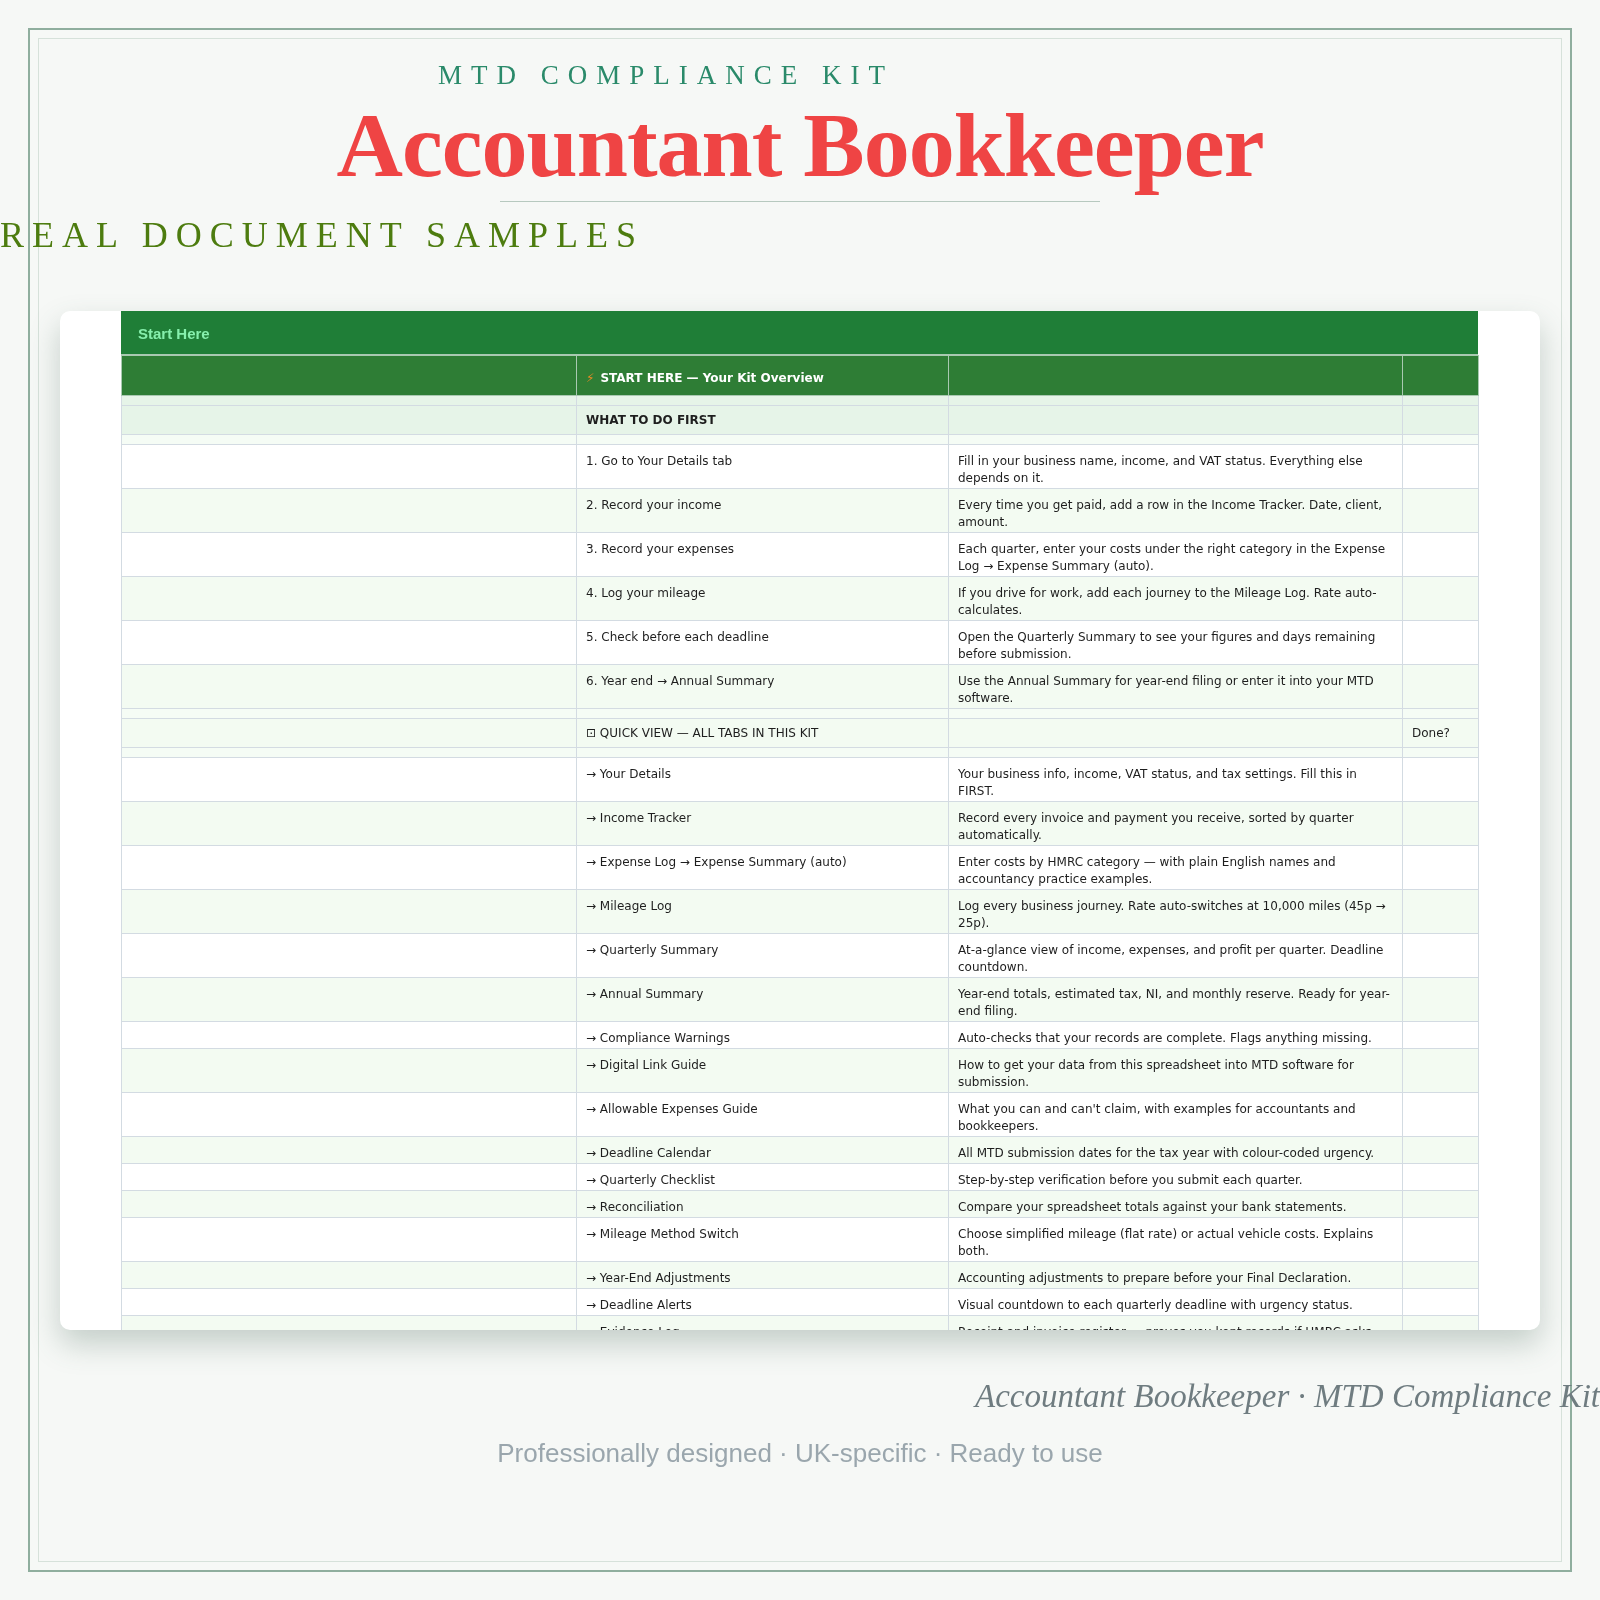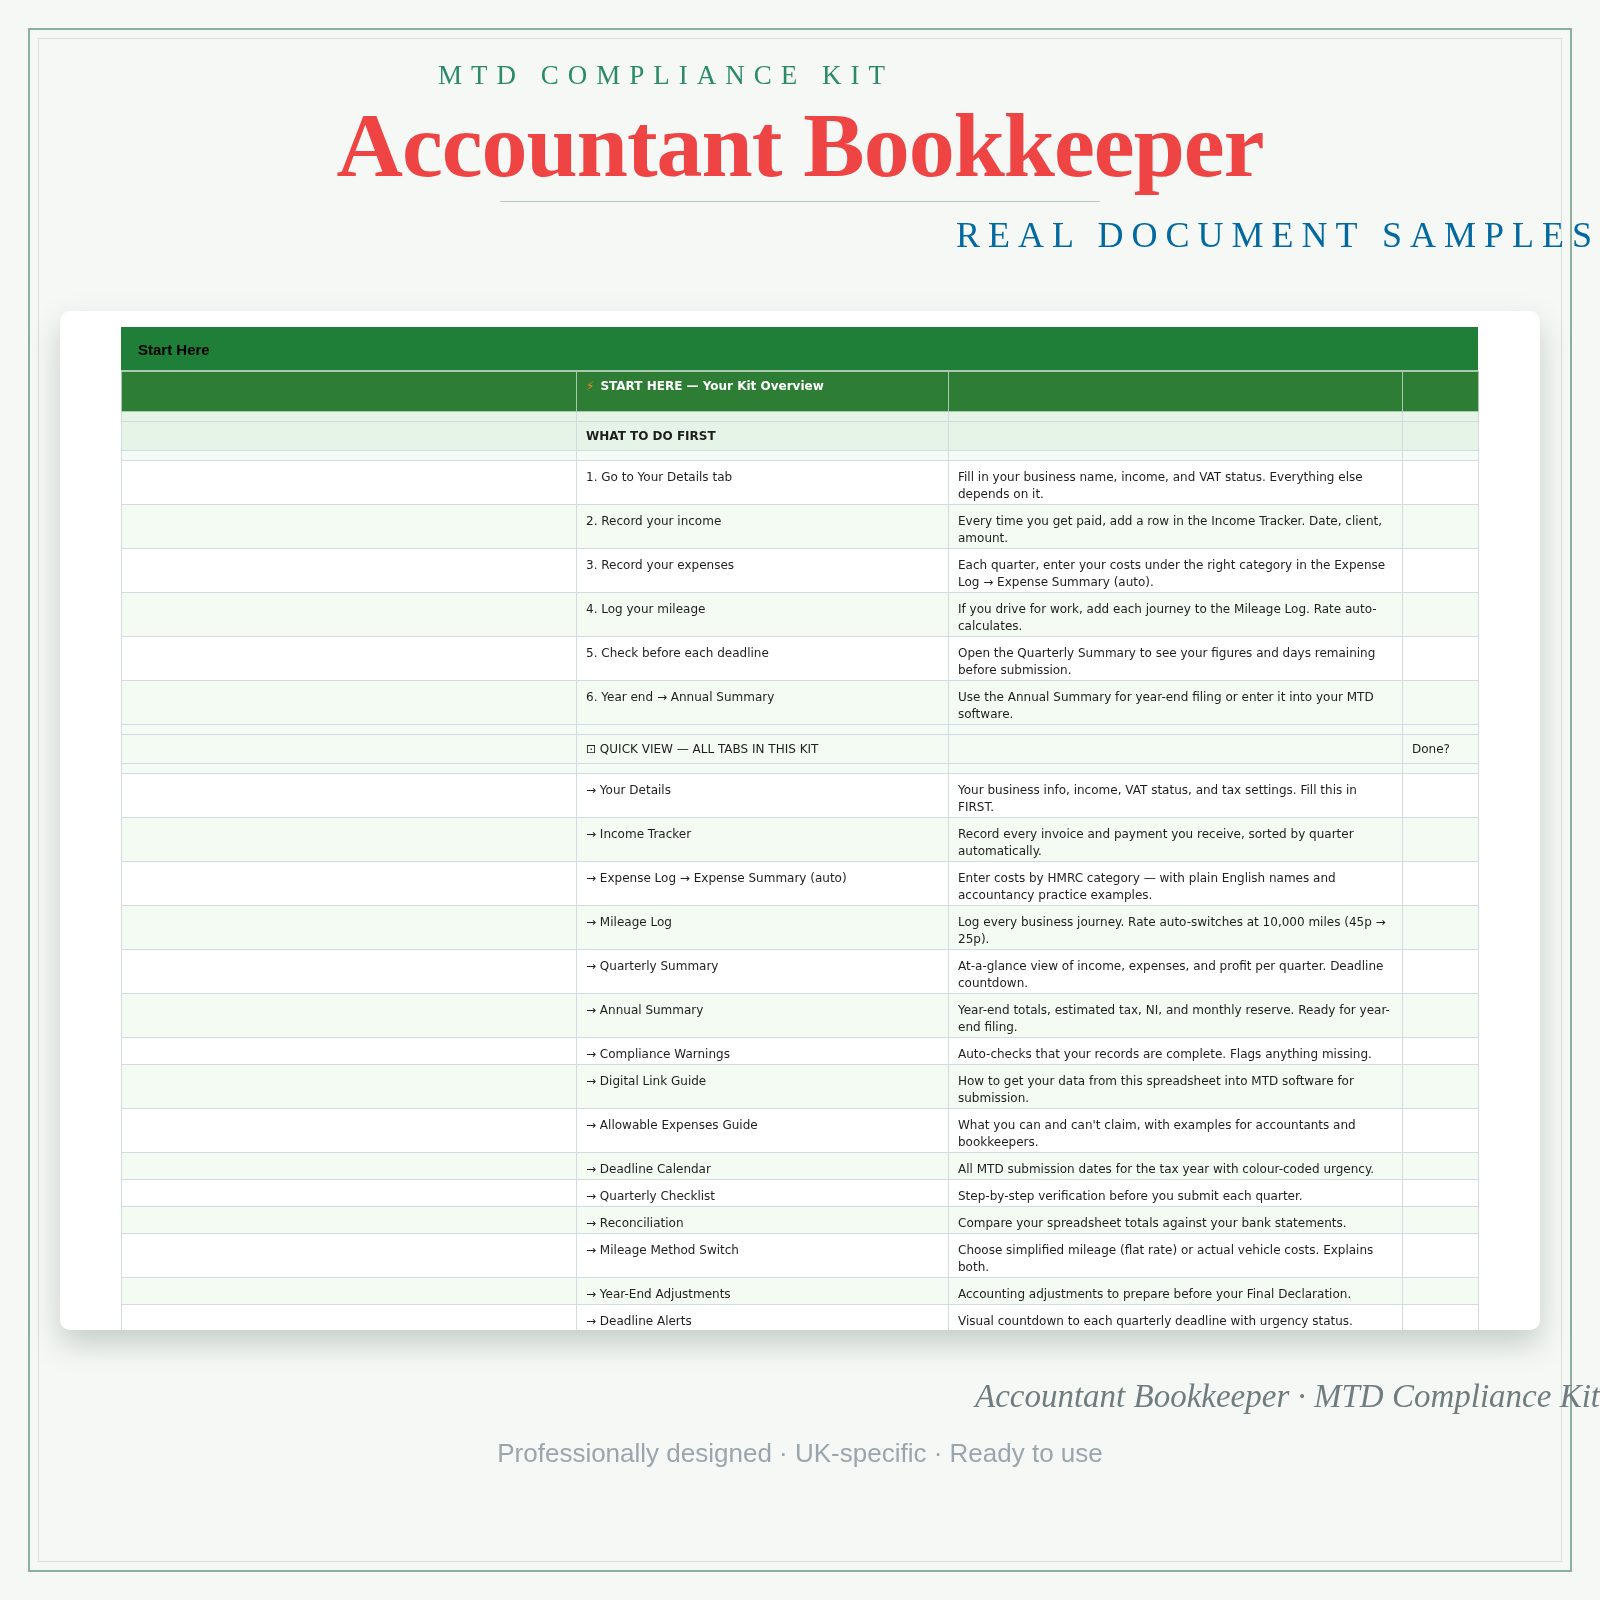--- a/index.html
+++ b/index.html
@@ -3,29 +3,29 @@
 <meta charset="utf-8">
 <style>
   * { box-sizing: border-box; margin: 0; padding: 0; }
   html, body { width: 1600px; height: 1600px; background: #f6f8f6; overflow: hidden; }
   body { position: relative; font-family: "Liberation Sans", sans-serif; }
   .frame-outer { position: absolute; left: 28px; top: 28px; width: 1544px; height: 1544px; border: 2px solid #8fae9e; }
   .frame-inner { position: absolute; left: 38px; top: 38px; width: 1524px; height: 1524px; border: 1px solid #d6e1da; }
   .kicker { position: absolute; top: 60px; left: 0; width: 1332px; text-align: center; font-family: "Liberation Serif", serif; font-size: 27px; letter-spacing: 9px; color: #2a8a6a; }
   .title { position: absolute; top: 92px; left: 0; width: 1600px; text-align: center; font-family: "Liberation Serif", serif; font-size: 92px; font-weight: bold; color: #ef4444; letter-spacing: -1px; }
   .title-rule { position: absolute; top: 201px; left: 500px; width: 600px; height: 1px; background: #b7c9bf; }
-  .subtitle { position: absolute; top: 214px; left: 0; width: 1600px; text-align: right; font-family: "Liberation Serif", serif; font-size: 36px; letter-spacing: 8px; color: #0369a1; }
+  .subtitle { position: absolute; top: 214px; left: 0; width: 1600px; text-align: left; font-family: "Liberation Serif", serif; font-size: 36px; letter-spacing: 8px; color: #4d7c0f; }
 
   .card { position: absolute; left: 60px; top: 311px; width: 1480px; height: 1019px; background: #ffffff; border-radius: 10px; box-shadow: 0 14px 30px rgba(70,100,85,0.28); overflow: hidden; }
   .sheet { position: absolute; left: 61px; top: 0; width: 1357px; }
-  .sheet-title { height: 44px; background: #1f7e37; color: #000000; font-size: 15px; font-weight: bold; padding: 14px 17px; border-bottom: 1px solid #a9c9b1; margin-top: 16px; }
+  .sheet-title { height: 44px; background: #1f7e37; color: #86efac; font-size: 15px; font-weight: bold; padding: 14px 17px; border-bottom: 1px solid #a9c9b1; }
   table { border-collapse: collapse; width: 1357px; table-layout: fixed; font-family: "DejaVu Sans", sans-serif; font-size: 12px; color: #1e1e1e; }
   td { border: 1px solid #d3dbe2; vertical-align: top; padding: 8px 9px 0 9px; line-height: 17px; }
   col.c1 { width: 455px; } col.c2 { width: 372px; } col.c3 { width: 454px; } col.c4 { width: 76px; }
-  tr.hdr td { background: #2e7d35; color: #fff; font-weight: bold; height: 40px; padding-top: 6px; border-color: #a9c9b1; }
+  tr.hdr td { background: #2e7d35; color: #fff; font-weight: bold; height: 40px; padding-top: 14px; border-color: #a9c9b1; }
   tr.spacer td { height: 10px; padding: 0; background: #e6f4e8; }
   tr.spacer.white td { background: #f5fcf5; }
   tr.section td { background: #e6f4e8; height: 29px; padding-top: 6px; font-weight: bold; }
   tr.section.plain td { font-weight: normal; background: #f3fbf2; }
   tr.row td { height: 44px; }
   tr.row.one td { height: 27px; }
   tr.row:nth-child(odd) td { background: #ffffff; }
   tr.row:nth-child(even) td { background: #f3fbf2; }
   .bolt { color: #f08a24; margin-right: 6px; }
   .caption1 { position: absolute; top: 1378px; left: 0; width: 1600px; text-align: right; font-family: "Liberation Serif", serif; font-style: italic; font-size: 33px; color: #6f7c80; }

